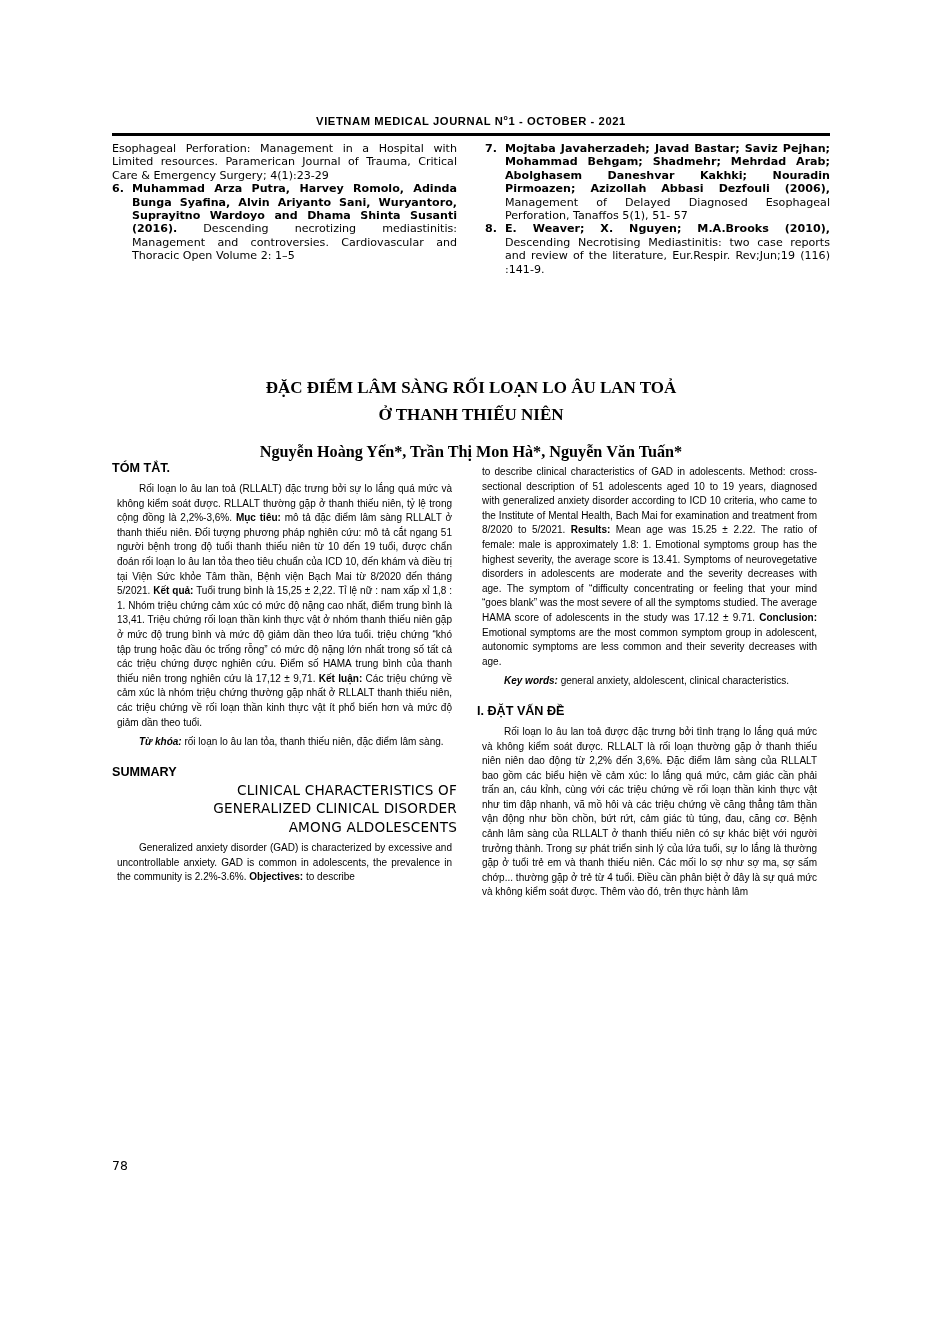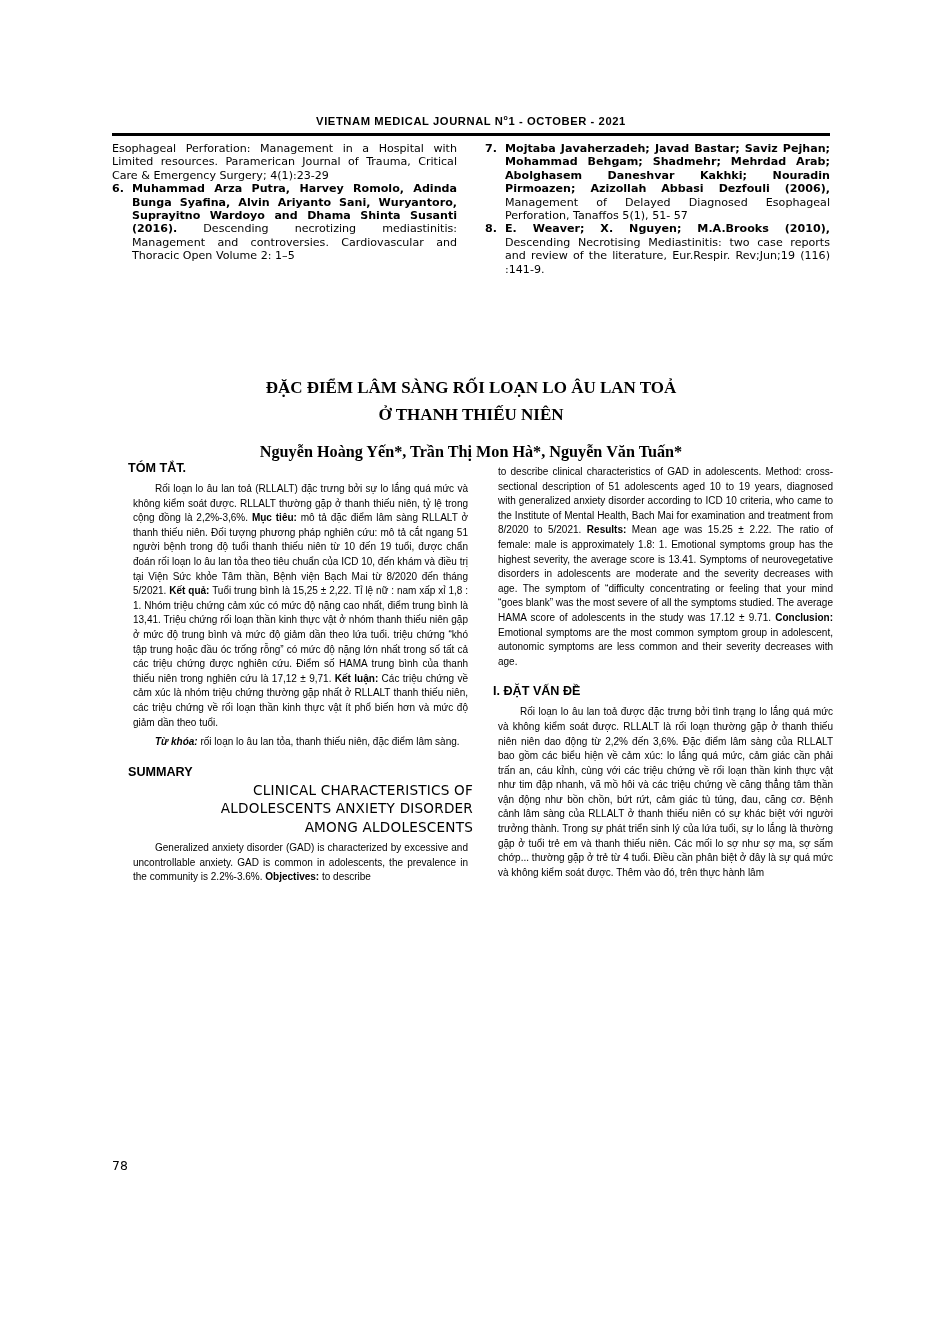--- a/index.html
+++ b/index.html
@@ -103,21 +103,21 @@
     font-family: "Liberation Serif", serif;
     font-weight: bold;
     font-size: 16.2px;
     line-height: 20px;
     margin: 14px 0 0 0;
   }
 
   
   .bodycols {
     position: absolute;
-    left: 128px;
+    left: 112px;
     top: 460px;
     width: 718px;
     display: flex;
     gap: 20px;
   }
   .bodycol {
     width: 345px;
     position: relative;
   }
   .p {
@@ -206,32 +206,33 @@
       <p class="sec-head">TÓM TẮT.</p>
 
       <p class="p indent"><span>Rối loạn lo âu lan toả (RLLALT) đặc trưng bởi sự lo lắng quá mức và không kiểm soát được. RLLALT thường gặp ở thanh thiếu niên, tỷ lệ trong cộng đồng là 2,2%-3,6%. </span><b class="lbl">Mục tiêu:</b><span> mô tả đặc điểm lâm sàng RLLALT ở thanh thiếu niên. Đối tượng phương pháp nghiên cứu: mô tả cắt ngang 51 người bệnh trong độ tuổi thanh thiếu niên từ 10 đến 19 tuổi, được chẩn đoán rối loạn lo âu lan tỏa theo tiêu chuẩn của ICD 10, đến khám và điều trị tại Viện Sức khỏe Tâm thần, Bệnh viện Bạch Mai từ 8/2020 đến tháng 5/2021. </span><b class="lbl">Kết quả:</b><span> Tuổi trung bình là 15,25 ± 2,22. Tỉ lệ nữ : nam xấp xỉ 1,8 : 1. Nhóm triệu chứng cảm xúc có mức độ nặng cao nhất, điểm trung bình là 13,41. Triệu chứng rối loạn thần kinh thực vật ở nhóm thanh thiếu niên gặp ở mức độ trung bình và mức độ giảm dần theo lứa tuổi. triệu chứng “khó tập trung hoặc đầu óc trống rỗng” có mức độ nặng lớn nhất trong số tất cả các triệu chứng được nghiên cứu. Điểm số HAMA trung bình của thanh thiếu niên trong nghiên cứu là 17,12 ± 9,71. </span><b class="lbl">Kết luận:</b><span> Các triệu chứng về cảm xúc là nhóm triệu chứng thường gặp nhất ở RLLALT thanh thiếu niên, các triệu chứng về rối loạn thần kinh thực vật ít phổ biến hơn và mức độ giảm dần theo tuổi.</span></p>
 
       <p class="p indent"><i class="kw">Từ khóa:</i><span> rối loạn lo âu lan tỏa, thanh thiếu niên, đặc điểm lâm sàng.</span></p>
 
       <p class="sec-head space-above">SUMMARY</p>
 
       <p class="summary-title">
         <span>CLINICAL CHARACTERISTICS OF</span><br>
-        <span>ALDOLESCENTS ANXIETY DISORDER</span><br>
+        <span>GENERALIZED CLINICAL DISORDER</span><br>
         <span>AMONG ALDOLESCENTS</span>
       </p>
 
       <p class="p indent"><span>Generalized anxiety disorder (GAD) is characterized by excessive and uncontrollable anxiety. GAD is common in adolescents, the prevalence in the community is 2.2%-3.6%. </span><b class="lbl">Objectives:</b><span> to describe</span></p>
 
     </div>
 
     <div class="bodycol">
 
       <p class="p"><span> to describe clinical characteristics of GAD in adolescents. Method: cross-sectional description of 51 adolescents aged 10 to 19 years, diagnosed with generalized anxiety disorder according to ICD 10 criteria, who came to the Institute of Mental Health, Bach Mai for examination and treatment from 8/2020 to 5/2021. </span><b class="lbl">Results:</b><span> Mean age was 15.25 ± 2.22. The ratio of female: male is approximately 1.8: 1. Emotional symptoms group has the highest severity, the average score is 13.41. Symptoms of neurovegetative disorders in adolescents are moderate and the severity decreases with age. The symptom of “difficulty concentrating or feeling that your mind “goes blank” was the most severe of all the symptoms studied. The average HAMA score of adolescents in the study was 17.12 ± 9.71. </span><b class="lbl">Conclusion:</b><span> Emotional symptoms are the most common symptom group in adolescent, autonomic symptoms are less common and their severity decreases with age.</span></p>
 
+      <p class="p indent"><i class="kw">Key words:</i><span> general anxiety, aldolescent, clinical characteristics.</span></p>
 
       <p class="sec-head space-above">I. ĐẶT VẤN ĐỀ</p>
 
       <p class="p indent">Rối loạn lo âu lan toả được đặc trưng bởi tình trạng lo lắng quá mức và không kiểm soát được. RLLALT là rối loạn thường gặp ở thanh thiếu niên niên dao động từ 2,2% đến 3,6%. Đặc điểm lâm sàng của RLLALT bao gồm các biểu hiện về cảm xúc: lo lắng quá mức, cảm giác cần phải trấn an, cáu kỉnh, cùng với các triệu chứng về rối loạn thần kinh thực vật như tim đập nhanh, vã mồ hôi và các triệu chứng về căng thẳng tâm thần vận động như bồn chồn, bứt rứt, cảm giác tù túng, đau, căng cơ. Bệnh cảnh lâm sàng của RLLALT ở thanh thiếu niên có sự khác biệt với người trưởng thành. Trong sự phát triển sinh lý của lứa tuổi, sự lo lắng là thường gặp ở tuổi trẻ em và thanh thiếu niên. Các mối lo sợ như sợ ma, sợ sấm chớp... thường gặp ở trẻ từ 4 tuổi. Điều cần phân biệt ở đây là sự quá mức và không kiểm soát được. Thêm vào đó, trên thực hành lâm</p>
 
     </div>
 
   </div>
 
   <div class="pagenum">78</div>

